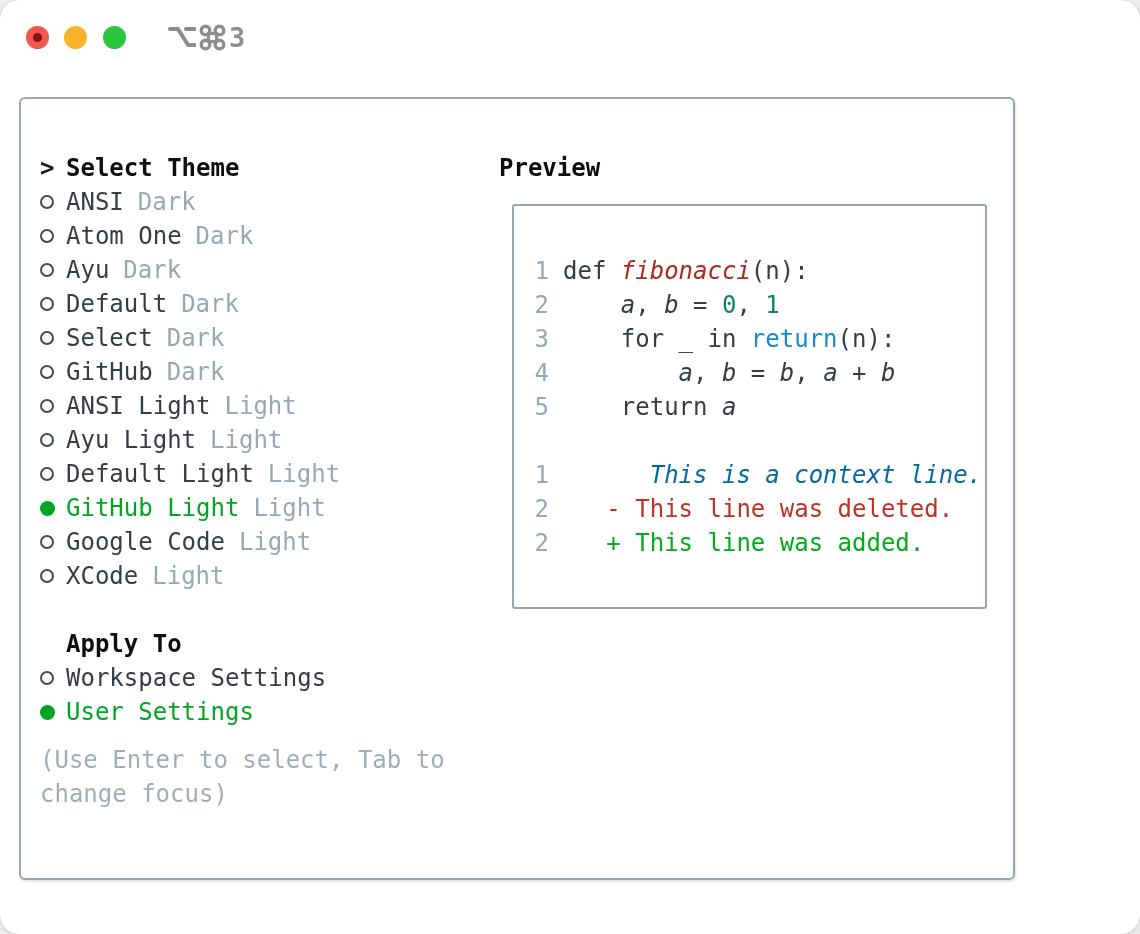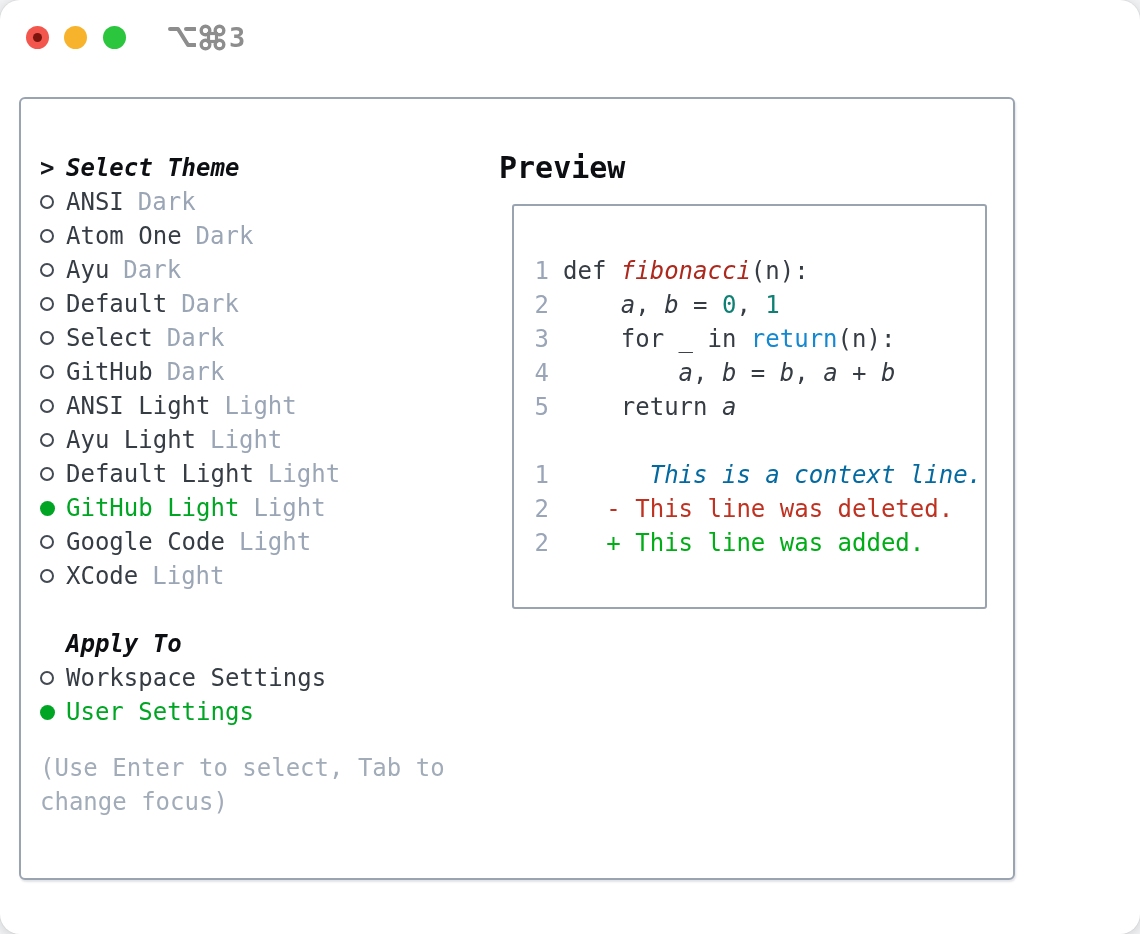--- a/index.html
+++ b/index.html
@@ -34,28 +34,28 @@
   .panel{position:absolute;left:19px;top:97px;width:996px;height:783px;box-sizing:border-box;
          border:2px solid var(--border);border-radius:6px;background:#fff;
          box-shadow:1px 2px 2px rgba(60,70,90,.15);}
   .left{position:absolute;left:19px;top:52px;}
   .row{display:flex;align-items:center;height:34px;font-size:24px;line-height:34px;color:var(--text);}
   .marker{flex:0 0 26px;display:flex;align-items:center;}
   .marker i{display:block;font-style:normal;}
   i.ring{width:14px;height:14px;border:2px solid #434a53;border-radius:50%;box-sizing:border-box;}
   i.dot{width:15px;height:15px;border-radius:50%;background:var(--green);}
   .cursor{font-weight:bold;color:#14171b;}
-  .hname{font-weight:bold;color:var(--heading);font-style:italic;}
+  .hname{font-weight:bold;color:var(--heading);}
   .tag{color:var(--muted);margin-left:14px;}
   .row.selected .name{color:var(--green);}
   .spacer{height:34px;}
-  .hint{margin-top:22px;color:#a2acb9;font-size:24px;line-height:34px;}
+  .hint{margin-top:14px;color:#a2acb9;font-size:24px;line-height:34px;}
   
   .pheader{position:absolute;left:478px;top:52px;height:34px;line-height:34px;
-           font-size:30px;font-weight:bold;color:var(--heading);}
+           font-size:24px;font-weight:bold;color:var(--heading);}
   .pbox{position:absolute;left:491px;top:105px;width:475px;height:405px;box-sizing:border-box;
         border:2px solid var(--border);border-radius:3px;padding:48px 0 0 20px;background:#fff;}
   .cline{display:flex;height:34px;font-size:24px;line-height:34px;}
   .lnum{flex:0 0 15px;text-align:right;color:#9aa5b8;margin-right:14px;white-space:pre;}
   .ctext{white-space:pre;color:var(--text);}
   .seg-func{color:var(--func-red);font-style:italic;}
   .seg-num{color:var(--num-teal);}
   .seg-builtin{color:var(--builtin-blue);}
   .seg-var{font-style:italic;}
   .seg-ctx{color:#0369a1;font-style:italic;}

